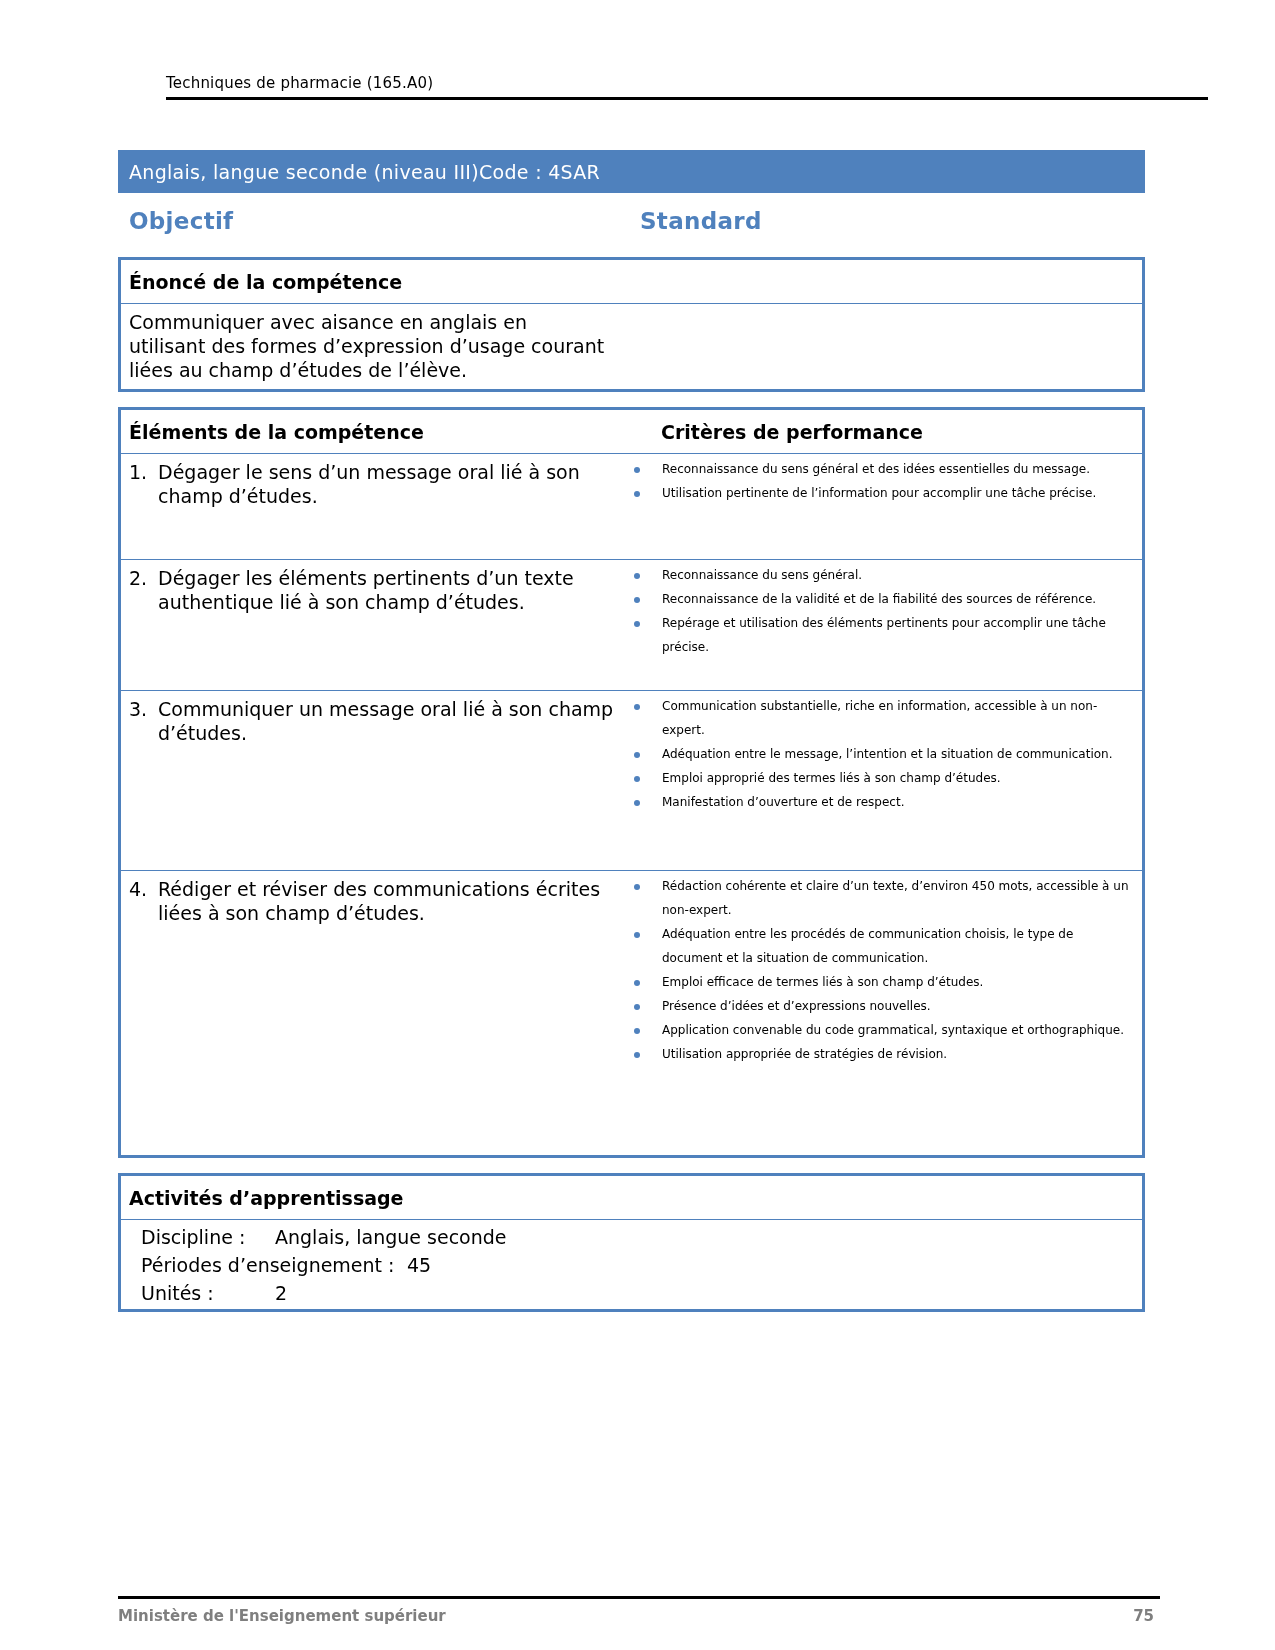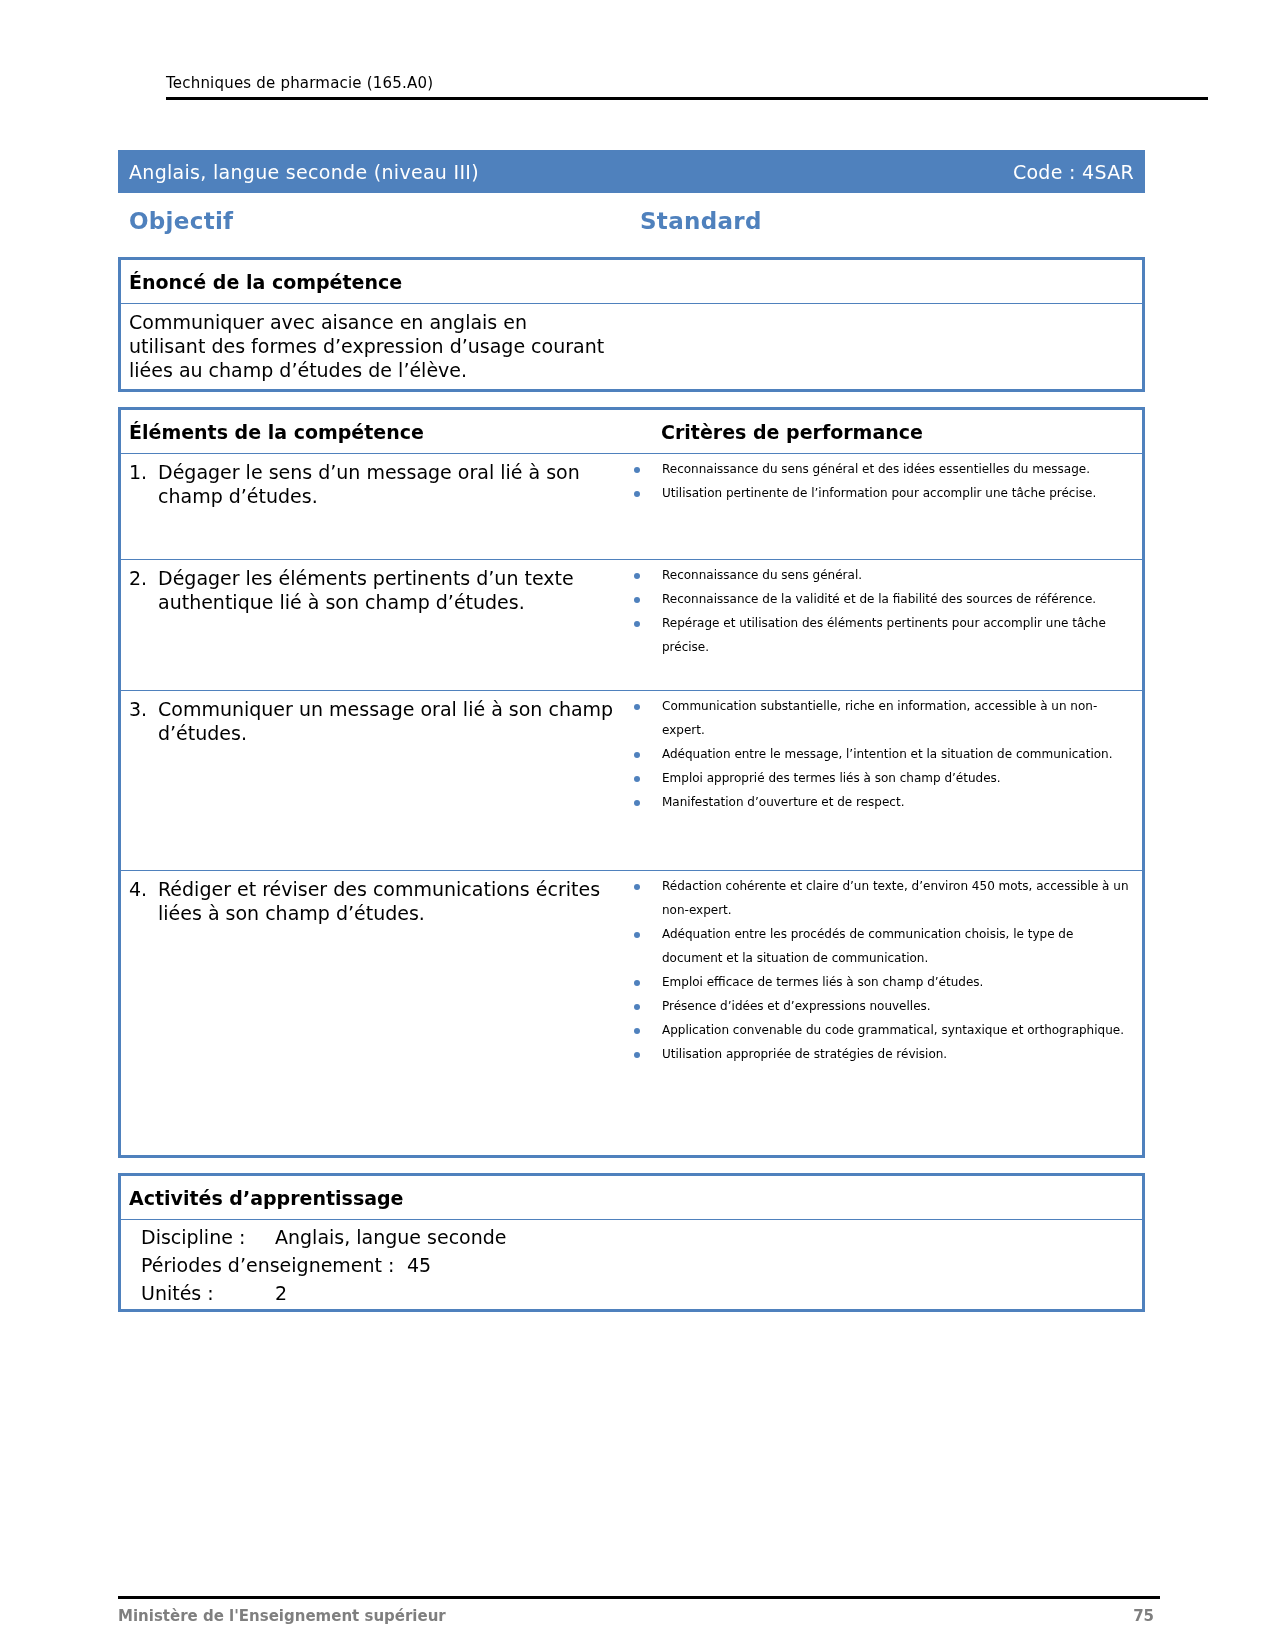--- a/index.html
+++ b/index.html
@@ -1,20 +1,20 @@
 <!DOCTYPE html>
 <html><head>
 <meta charset="utf-8">
 <style>
   html, body { margin:0; padding:0; background:#ffffff; }
   body { width:1275px; height:1650px; position:relative; font-family:"DejaVu Sans", sans-serif; color:#000; overflow:hidden; }
   .page-header { position:absolute; left:118px; top:74px; width:1042px;margin-left:48px; }
   .page-header .txt { font-size:15px; letter-spacing:0.2px; line-height:18px; }
   .page-header .rule { height:3px; background:#000; margin-top:5px; }
-  .title-band { position:absolute; left:118px; top:150px; width:1027px; height:43px; background:#4f81bd; color:#fff; display:flex; align-items:center; justify-content:space-between; box-sizing:border-box; padding:0 11px; font-size:19px; letter-spacing:0.3px; }
+  .title-band { position:absolute; left:118px; top:150px; width:1027px; height:43px; background:#4f81bd; color:#fff; display:flex; align-items:center; box-sizing:border-box; padding:0 11px; font-size:19px; letter-spacing:0.3px; }
   .section-heads { position:absolute; left:118px; top:206px; width:1027px; height:36px; }
   .section-heads span { position:absolute; top:2px; font-size:23px; font-weight:bold; color:#4f81bd; letter-spacing:0.3px; }
   .sh-left { left:11px; }
   .sh-right { left:522px; }
   .box { position:absolute; left:118px; width:1027px; border:3px solid #4f81bd; box-sizing:border-box; }
   .box .hdr { display:flex; border-bottom:1px solid #4f81bd; height:43px; align-items:center; }
   .box .hdr .c { font-weight:bold; font-size:19px; padding-left:8px; }
   .box1 { top:257px; height:135px; }
   .box1 .body { padding:6px 8px; font-size:19px; line-height:24px; width:480px; }
   .box2 { top:407px; height:751px; }

